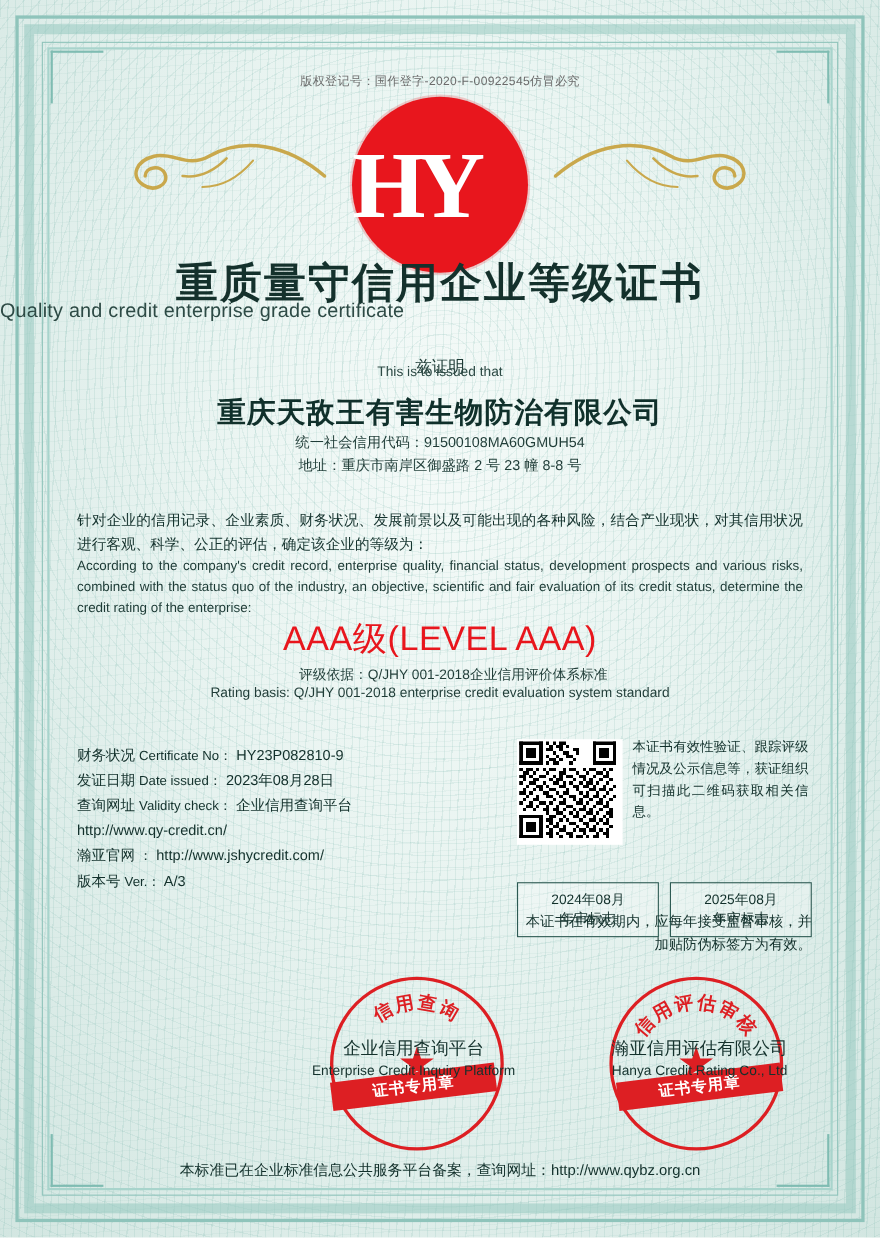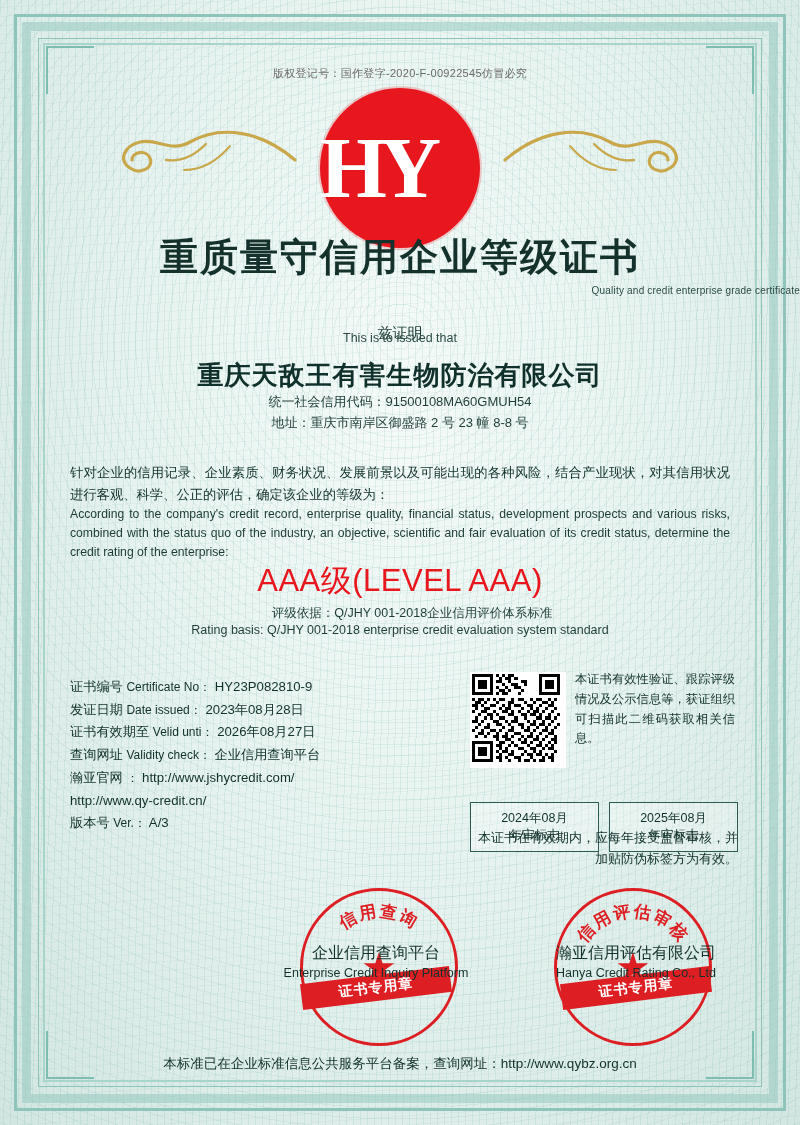--- a/index.html
+++ b/index.html
@@ -83,22 +83,22 @@
   .flourish svg{display:block;}
   .fl-left{left:110px;}
   .fl-right{right:110px;}
 
   .title-cn{
     position:absolute;top:232px;width:100%;text-align:center;
     font-family:"Liberation Serif", serif;
     font-size:38px;font-weight:bold;color:#14312c;letter-spacing:2px;
   }
   .title-en{
-    position:absolute;top:285px;width:100%;text-align:right;
-    font-size:10px;color:#2d4a45;letter-spacing:.2px;
+    position:absolute;top:272px;width:100%;text-align:left;
+    font-size:18px;color:#2d4a45;letter-spacing:.2px;
   }
   .certify-cn{
     position:absolute;top:324px;width:100%;text-align:center;
     font-size:15px;color:#1d3a35;font-family:"Liberation Serif", serif;
   }
   .certify-en{
     position:absolute;top:331px;width:100%;text-align:center;
     font-size:12.5px;color:#2d4a45;
   }
   .company{
@@ -269,46 +269,41 @@
       <div>针对企业的信用记录、企业素质、财务状况、发展前景以及可能出现的各种风险，结合产业现状，对其信用状况进行客观、科学、公正的评估，确定该企业的等级为：</div>
       <div class="en">According to the company's credit record, enterprise quality, financial status, development prospects and various risks, combined with the status quo of the industry, an objective, scientific and fair evaluation of its credit status, determine the credit rating of the enterprise:</div>
     </div>
 
     <div class="level">AAA级(LEVEL AAA)</div>
     <div class="basis-cn">评级依据：Q/JHY 001-2018企业信用评价体系标准</div>
     <div class="basis-en">Rating basis: Q/JHY 001-2018 enterprise credit evaluation system standard</div>
 
     <div class="details">
       <div class="row">
-        <span class="lbl-cn">证书编号</span>
+        <span class="lbl-cn">财务状况</span>
         <span class="lbl-en">Certificate No：</span>
         <span class="val">HY23P082810-9</span>
       </div>
       <div class="row">
         <span class="lbl-cn">发证日期</span>
         <span class="lbl-en">Date issued：</span>
         <span class="val">2023年08月28日</span>
       </div>
       <div class="row">
-        <span class="lbl-cn">证书有效期至</span>
-        <span class="lbl-en">Velid unti：</span>
-        <span class="val">2026年08月27日</span>
-      </div>
-      <div class="row">
         <span class="lbl-cn">查询网址</span>
         <span class="lbl-en">Validity check：</span>
         <span class="val">企业信用查询平台</span>
+      </div>
+      <div class="row">
+        <span class="val">http://www.qy-credit.cn/</span>
       </div>
       <div class="row">
         <span class="lbl-cn">瀚亚官网</span>
         <span class="lbl-en">：</span>
         <span class="val">http://www.jshycredit.com/</span>
-      </div>
-      <div class="row">
-        <span class="val">http://www.qy-credit.cn/</span>
       </div>
       <div class="row">
         <span class="lbl-cn">版本号</span>
         <span class="lbl-en">Ver.：</span>
         <span class="val">A/3</span>
       </div>
     </div>
 
     <div class="qr">
       <svg width="88" height="88" viewBox="0 0 29 29" shape-rendering="crispEdges">

